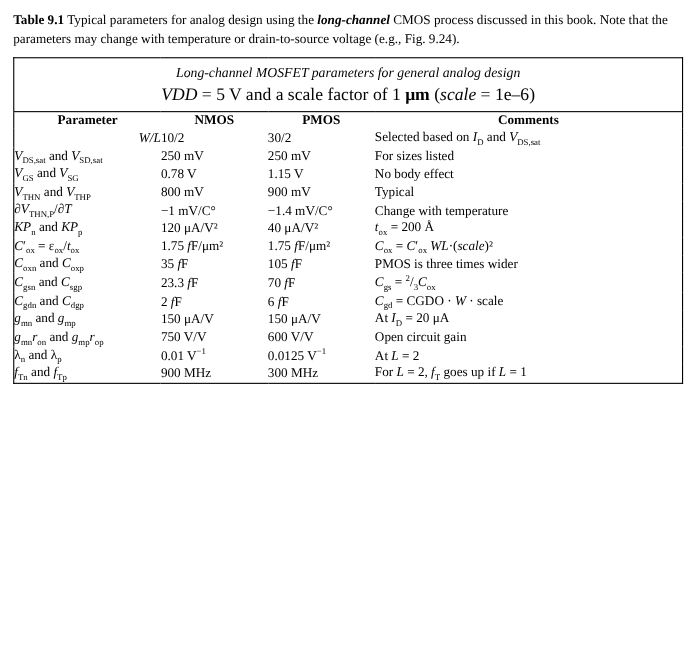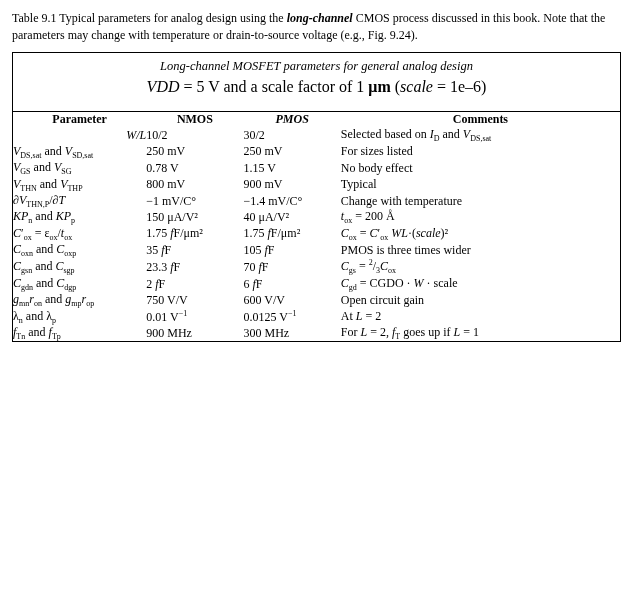--- a/index.html
+++ b/index.html
@@ -9,49 +9,49 @@
       background: #fff;
       padding: 10px 12px;
       width: 633px;
     }
     .caption {
       font-size: 12px;
       margin-bottom: 8px;
       line-height: 1.4;
     }
     .caption b {
-      font-weight: normal;
+      font-weight: bold;
     }
     .caption i {
       font-style: italic;
       font-weight: bold;
     }
     .outer-table {
       width: 100%;
       border-collapse: collapse;
       border: 1.5px solid #000;
     }
     .title-row td {
       text-align: center;
       font-style: italic;
-      padding: 4px 6px 12px 6px;
+      padding: 4px 6px 2px 6px;
       border-bottom: 1px solid #000;
       line-height: 1.5;
     }
     .title-row td .title-main {
       font-style: italic;
       font-size: 12.5px;
     }
     .title-row td .title-sub {
       font-style: normal;
       font-size: 16px;
     }
     .col-param { width: 22%; }
     .col-nmos  { width: 16%; }
-    .col-pmos  { width: 16%; font-style: italic; }
+    .col-pmos  { width: 16%; }
     .col-comments { width: 46%; }
     sup { font-size: 8px; vertical-align: super; }
     sub { font-size: 8px; vertical-align: sub; }
   </style>
 </head>
 <body>
 
 <div class="caption">
   <b>Table 9.1</b><span> Typical parameters for analog design using the </span><i>long-channel</i><span> CMOS process discussed in this book. Note that the parameters may change with temperature or drain-to-source voltage (e.g., Fig. 9.24).</span>
 </div>
@@ -102,21 +102,21 @@
 
   <tr>
     <td>∂<i>V</i><sub>THN,P</sub>/∂<i>T</i></td>
     <td>−1 mV/C°</td>
     <td>−1.4 mV/C°</td>
     <td>Change with temperature</td>
   </tr>
 
   <tr>
     <td><i>KP</i><sub>n</sub> and <i>KP</i><sub>p</sub></td>
-    <td>150 μA/V²</td>
+    <td>120 μA/V²</td>
     <td>40 μA/V²</td>
     <td><i>t</i><sub>ox</sub> = 200 Å</td>
   </tr>
 
   <tr>
     <td><i>C</i>′<sub>ox</sub> = ε<sub>ox</sub>/<i>t</i><sub>ox</sub></td>
     <td>1.75 <i>f</i>F/μm²</td>
     <td>1.75 <i>f</i>F/μm²</td>
     <td><i>C</i><sub>ox</sub> = <i>C</i>′<sub>ox</sub> <i>WL</i>·(<i>scale</i>)²</td>
   </tr>
@@ -135,20 +135,26 @@
     <td><i>C</i><sub>gs</sub> = <sup>2</sup>/<sub>3</sub><i>C</i><sub>ox</sub></td>
   </tr>
 
   <tr>
     <td><i>C</i><sub>gdn</sub> and <i>C</i><sub>dgp</sub></td>
     <td>2 <i>f</i>F</td>
     <td>6 <i>f</i>F</td>
     <td><i>C</i><sub>gd</sub> = CGDO · <i>W</i> · scale</td>
   </tr>
 
+  <tr>
+    <td><i>g</i><sub>mn</sub> and <i>g</i><sub>mp</sub></td>
+    <td>150 μA/V</td>
+    <td>150 μA/V</td>
+    <td>At <i>I</i><sub>D</sub> = 20 μA</td>
+  </tr>
 
 
   <tr>
     <td><i>g</i><sub>mn</sub><i>r</i><sub>on</sub> and <i>g</i><sub>mp</sub><i>r</i><sub>op</sub></td>
     <td>750 V/V</td>
     <td>600 V/V</td>
     <td>Open circuit gain</td>
   </tr>
 
   <tr>

